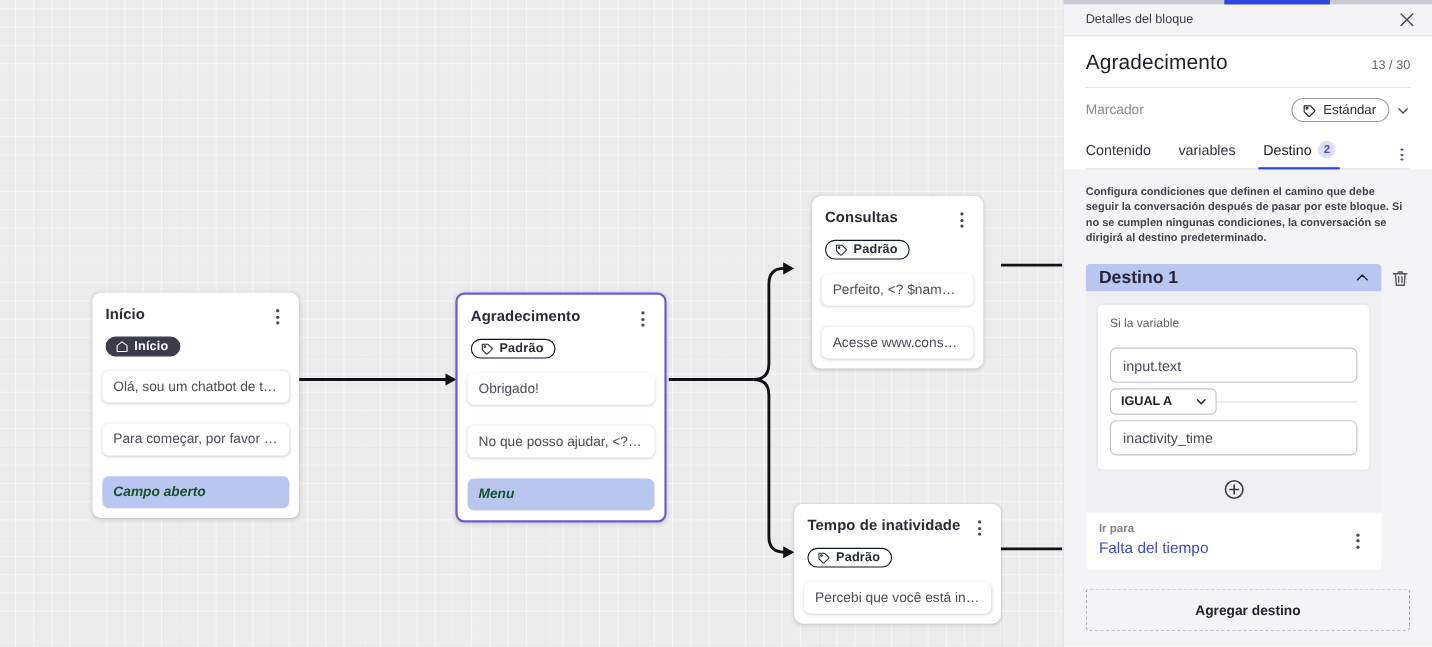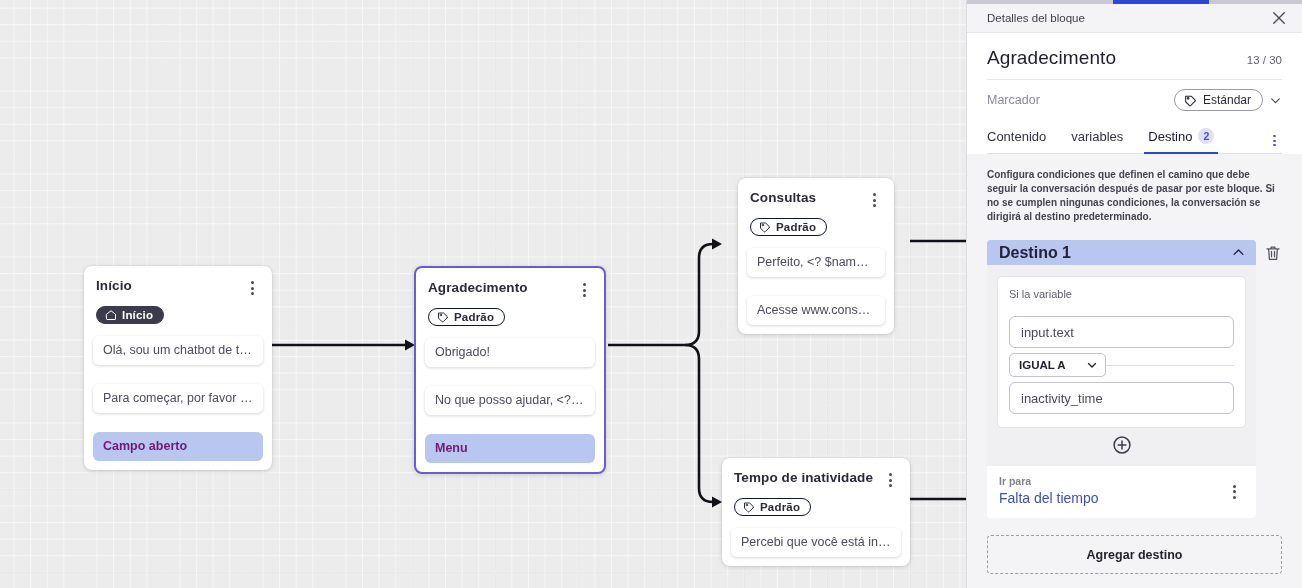--- a/index.html
+++ b/index.html
@@ -67,21 +67,21 @@
     background: #ffffff;
     border-radius: 6px;
     box-shadow: 0 1px 3px rgba(0,0,0,0.17);
     font-size: 12.5px; color: #4c4c5a;
     padding: 7px 10px;
     line-height: 15px;
     white-space: nowrap; overflow: hidden; text-overflow: ellipsis;
   }
   .bubble.highlight {
     background: #b9c6f0; box-shadow: none;
-    color: #701a75; font-weight: 600;
+    color: #14532d; font-weight: 600; font-style: italic;
   }
 
   
   #panel {
     position: absolute; right: 0; top: 0;
     width: 336px; height: 588px;
     background: #f4f4f6;
     border-left: 1px solid #dcdce2;
     display: flex; flex-direction: column;
   }

